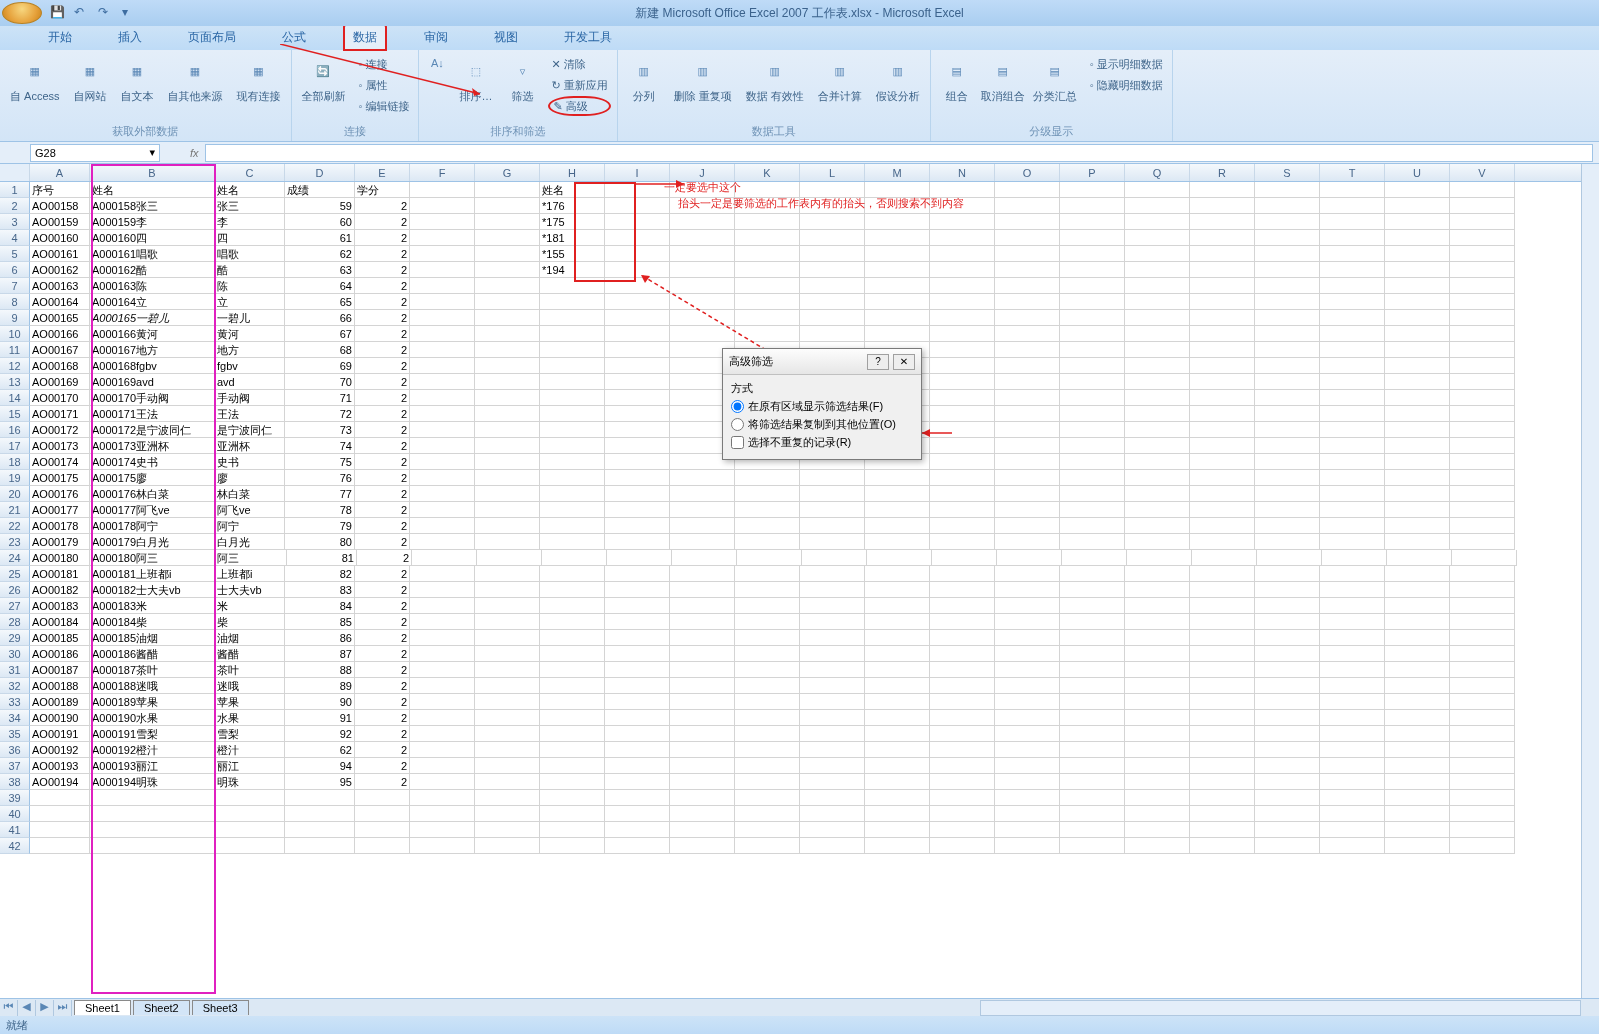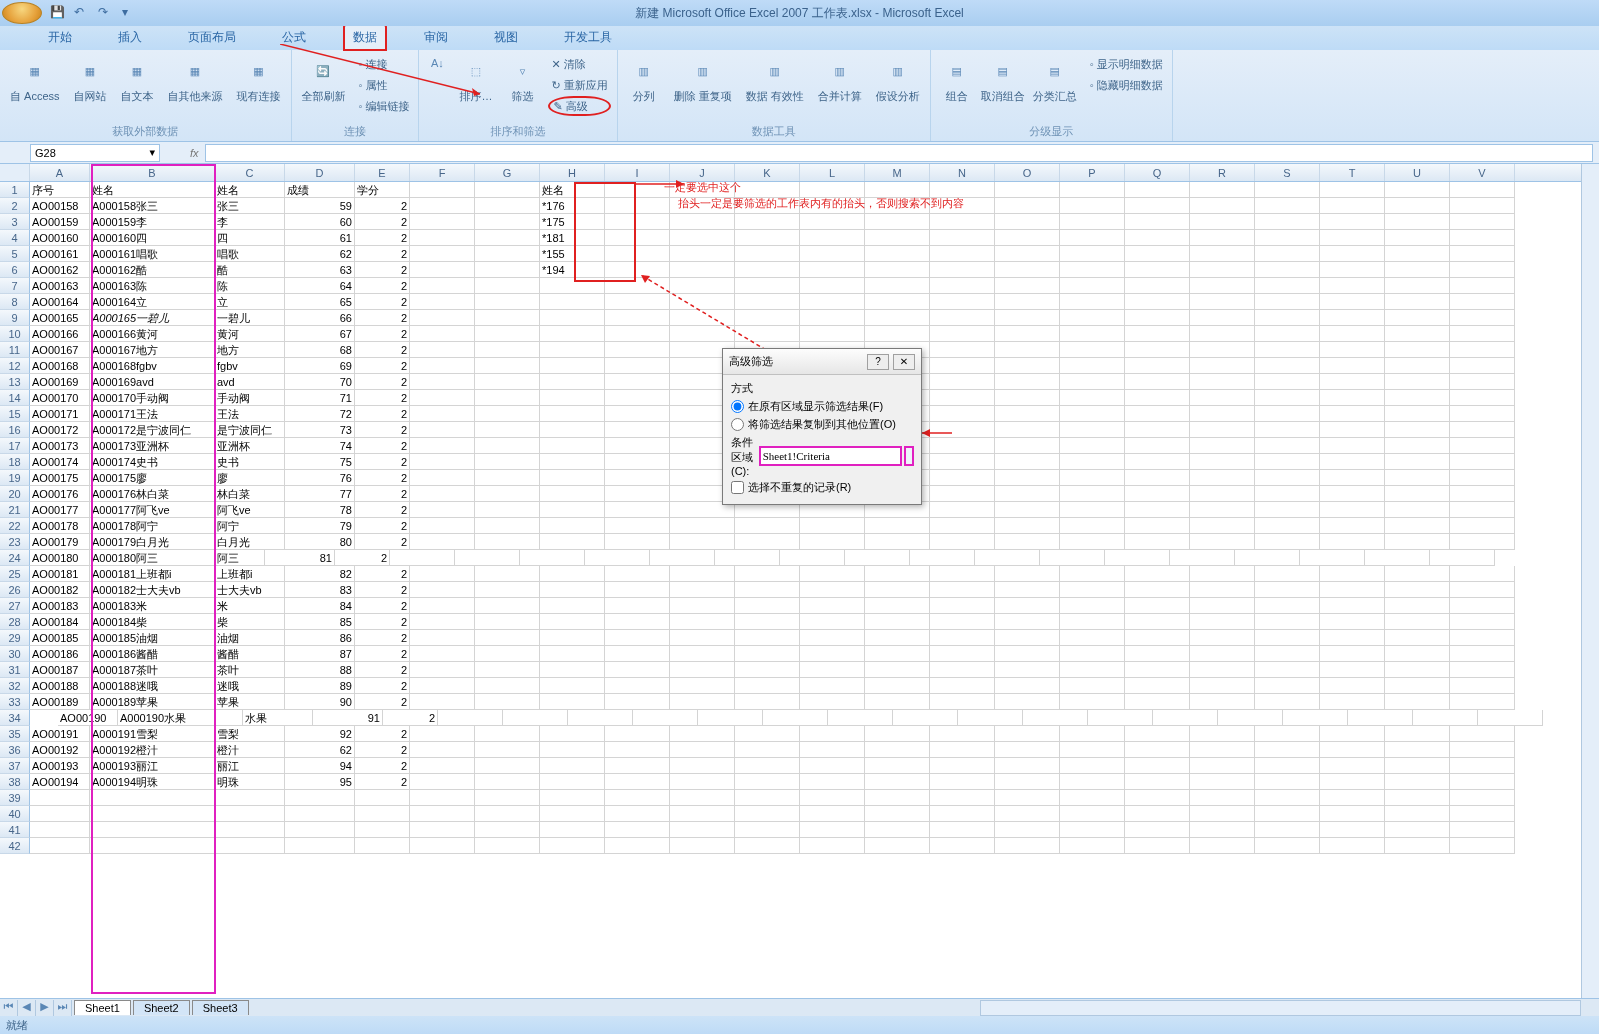--- a/index.html
+++ b/index.html
@@ -840,21 +840,21 @@
         <div class="cell" style="width: 65px;"></div>
         <div class="cell" style="width: 65px;"></div>
         <div class="cell" style="width: 65px;"></div>
         <div class="cell" style="width: 65px;"></div>
         <div class="cell" style="width: 65px;"></div>
       </div>
       <div class="row">
         <div class="rh">24</div>
         <div class="cell" style="width: 60px;">AO00180</div>
         <div class="cell" style="width: 125px;">A000180阿三</div>
-        <div class="cell" style="width: 50px;">阿三</div>
+        <div class="cell" style="width: 72px;">阿三</div>
         <div class="cell num" style="width: 70px;">81</div>
         <div class="cell num" style="width: 55px;">2</div>
         <div class="cell" style="width: 65px;"></div>
         <div class="cell" style="width: 65px;"></div>
         <div class="cell" style="width: 65px;"></div>
         <div class="cell" style="width: 65px;"></div>
         <div class="cell" style="width: 65px;"></div>
         <div class="cell" style="width: 65px;"></div>
         <div class="cell" style="width: 65px;"></div>
         <div class="cell" style="width: 65px;"></div>
@@ -1088,21 +1088,21 @@
         <div class="cell" style="width: 65px;"></div>
         <div class="cell" style="width: 65px;"></div>
         <div class="cell" style="width: 65px;"></div>
         <div class="cell" style="width: 65px;"></div>
         <div class="cell" style="width: 65px;"></div>
         <div class="cell" style="width: 65px;"></div>
         <div class="cell" style="width: 65px;"></div>
       </div>
       <div class="row">
         <div class="rh">34</div>
-        <div class="cell" style="width: 60px; margin-left: 28px;">AO00190</div>
+        <div class="cell" style="width: 60px;">AO00190</div>
         <div class="cell" style="width: 125px;">A000190水果</div>
         <div class="cell" style="width: 70px;">水果</div>
         <div class="cell num" style="width: 70px;">91</div>
         <div class="cell num" style="width: 55px;">2</div>
         <div class="cell" style="width: 65px;"></div>
         <div class="cell" style="width: 65px;"></div>
         <div class="cell" style="width: 65px;"></div>
         <div class="cell" style="width: 65px;"></div>
         <div class="cell" style="width: 65px;"></div>
         <div class="cell" style="width: 65px;"></div>
@@ -1353,25 +1353,20 @@
   <div class="dbody">
     <div>方式</div>
     <div class="frow">
         <input type="radio" checked="" style="">
         <span>在原有区域显示筛选结果(F)</span>
       </div>
     <div class="frow">
         <input type="radio" style="">
         <span>将筛选结果复制到其他位置(O)</span>
       </div>
-    <div class="frow hl">
-        <span>条件区域(C):</span>
-        <input type="text" value="Sheet1!Criteria" style="">
-        <div class="pickbtn"></div>
-      </div>
     <div class="frow">
         <input type="checkbox" style="">
         <span>选择不重复的记录(R)</span>
       </div>
   </div>
 </div>
 
 <div class="sheettabs">
   <div class="navbtns">
       <div>⏮</div>

